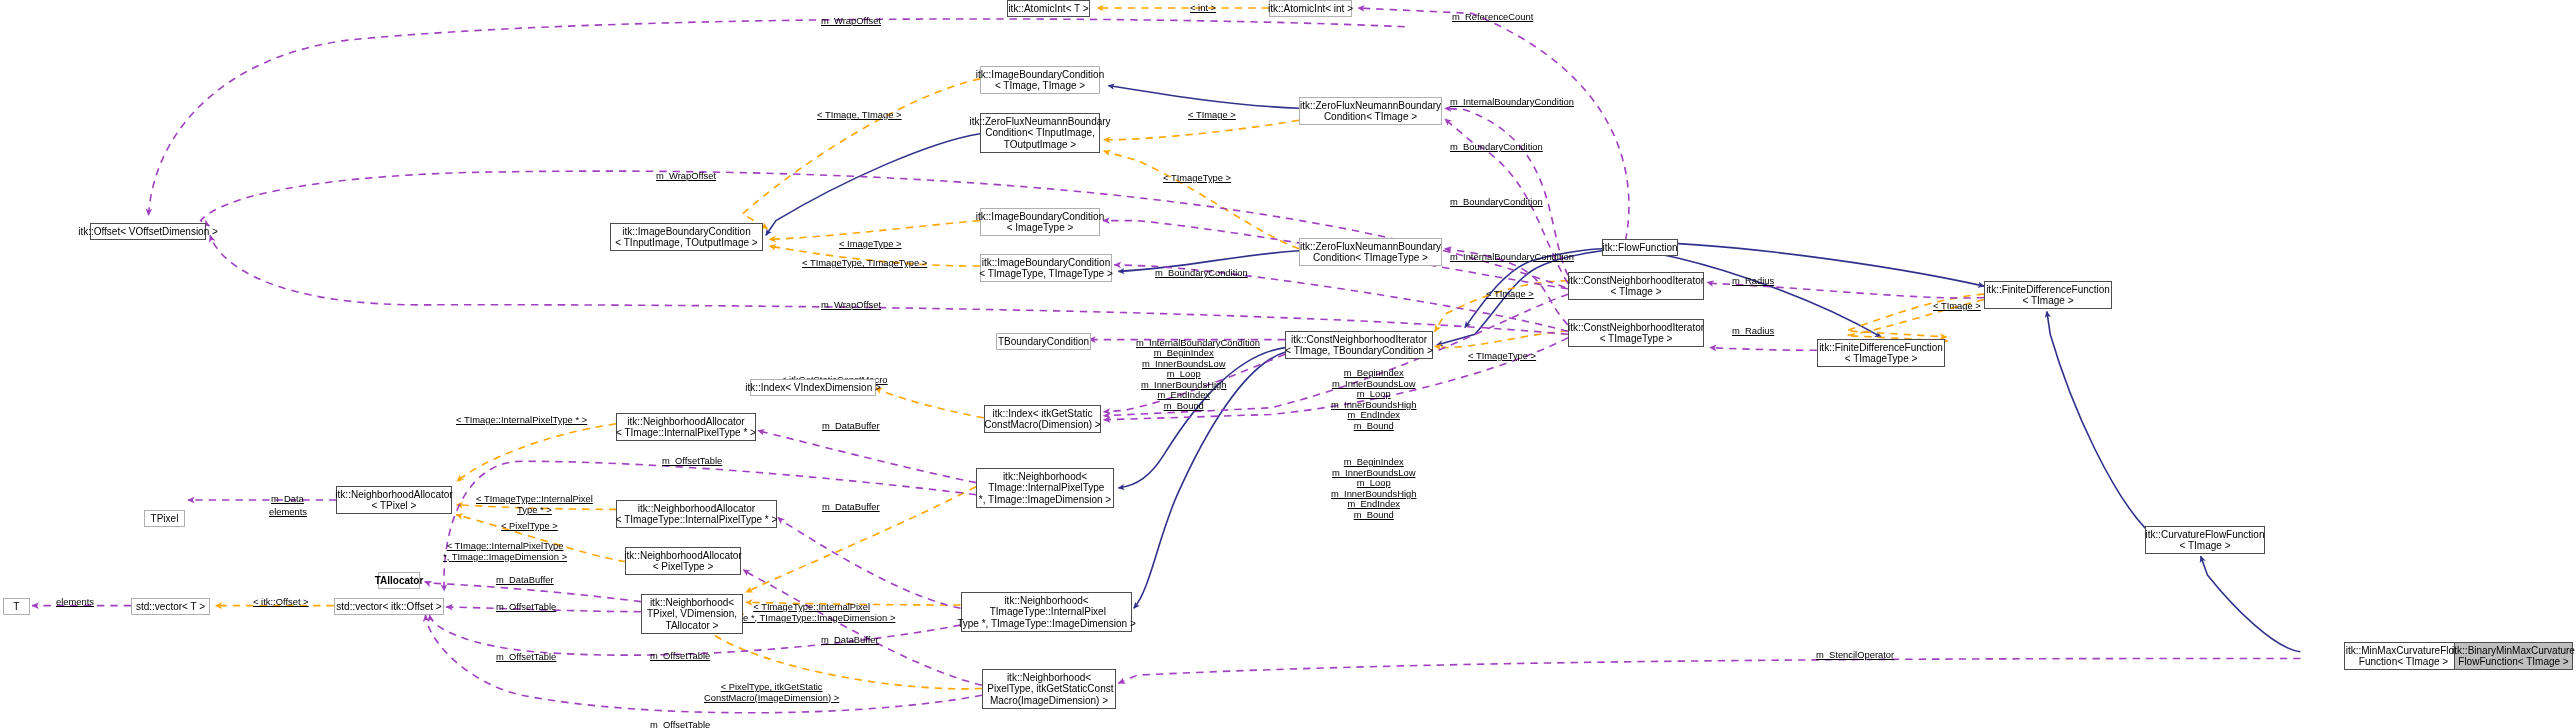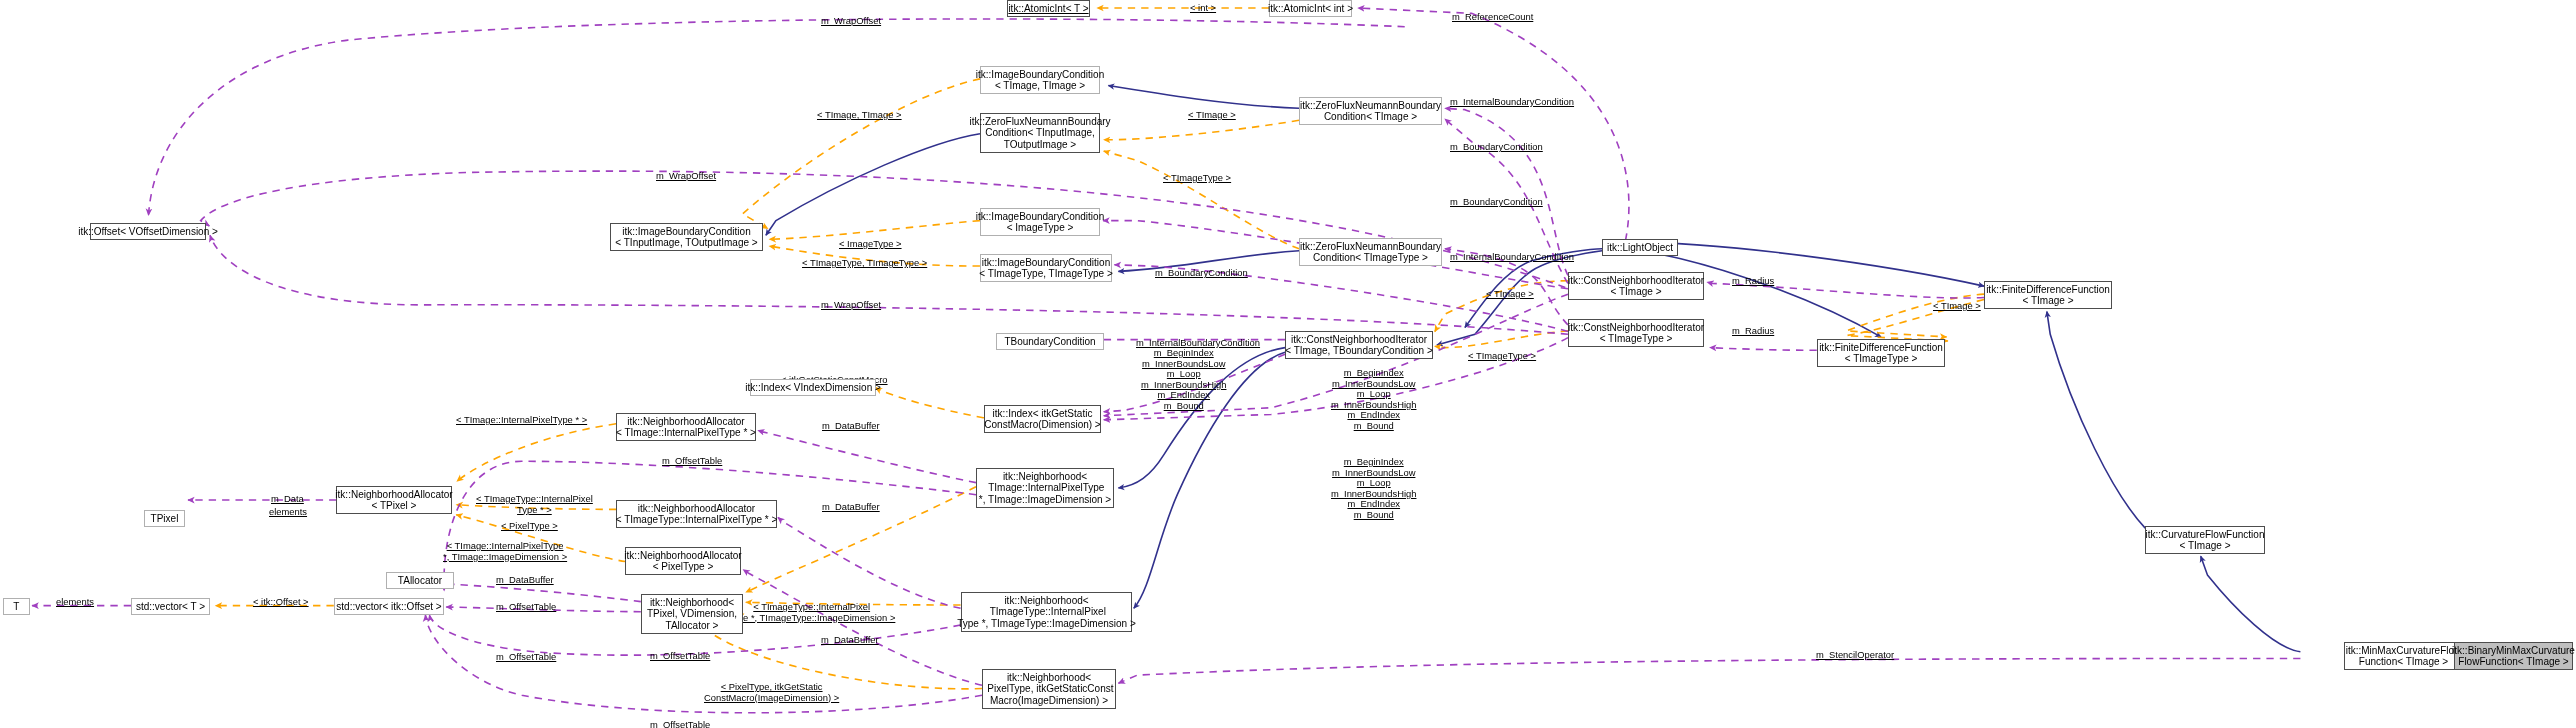--- a/index.html
+++ b/index.html
@@ -153,46 +153,46 @@
       <path d="M1436,935 C1250,970 980,990 800,975 C700,966 646,940 642,920"></path>
       <path d="M1468,1040 C1280,1075 960,1075 780,1040 C700,1022 640,960 636,920"></path>
 
       <path d="M196,906 L48,906"></path>
 
       <path d="M3439,985 C3000,985 2200,985 1700,1010 L1672,1022"></path>
     </g>
   </svg>
 
   <div id="nodes-layer">
-      <div class="node thick" style="left: 1007px; top: 0px; width: 83px; height: 16.7px; text-decoration: underline;">itk::AtomicInt&lt; T &gt;</div>
+      <div class="node thick" style="left: 1007px; top: 0px; width: 83px; height: 16.7px;">itk::AtomicInt&lt; T &gt;</div>
       <div class="node thin" style="left: 1269px; top: 0px; width: 83px; height: 16.7px;">itk::AtomicInt&lt; int &gt;</div>
       <div class="node thick" style="left: 90px; top: 223px; width: 116px; height: 16.7px;">itk::Offset&lt; VOffsetDimension &gt;</div>
       <div class="node thin" style="left: 980px; top: 66px; width: 120px; height: 28px;">itk::ImageBoundaryCondition
 &lt; TImage, TImage &gt;</div>
       <div class="node thick" style="left: 980px; top: 113px; width: 120px; height: 40px;">itk::ZeroFluxNeumannBoundary
 Condition&lt; TInputImage,
 TOutputImage &gt;</div>
       <div class="node thin" style="left: 1299px; top: 97px; width: 143px; height: 28px;">itk::ZeroFluxNeumannBoundary
 Condition&lt; TImage &gt;</div>
       <div class="node thick" style="left: 610px; top: 223px; width: 153px; height: 28px;">itk::ImageBoundaryCondition
 &lt; TInputImage, TOutputImage &gt;</div>
       <div class="node thin" style="left: 980px; top: 208px; width: 120px; height: 28px;">itk::ImageBoundaryCondition
 &lt; ImageType &gt;</div>
       <div class="node thin" style="left: 980px; top: 254px; width: 132px; height: 28px;">itk::ImageBoundaryCondition
 &lt; TImageType, TImageType &gt;</div>
       <div class="node thin" style="left: 1299px; top: 238px; width: 143px; height: 28px;">itk::ZeroFluxNeumannBoundary
 Condition&lt; TImageType &gt;</div>
-      <div class="node thick" style="left: 1602px; top: 239px; width: 76px; height: 16.7px;">itk::LightObject</div>
+      <div class="node thick" style="left: 1602px; top: 239px; width: 76px; height: 16.7px;">itk::FlowFunction</div>
       <div class="node thick" style="left: 1568px; top: 272px; width: 136px; height: 28px;">itk::ConstNeighborhoodIterator
 &lt; TImage &gt;</div>
       <div class="node thick" style="left: 1568px; top: 319px; width: 136px; height: 28px;">itk::ConstNeighborhoodIterator
 &lt; TImageType &gt;</div>
       <div class="node thick" style="left: 1285px; top: 331px; width: 148px; height: 28px;">itk::ConstNeighborhoodIterator
 &lt; TImage, TBoundaryCondition &gt;</div>
-      <div class="node thin" style="left: 996px; top: 333px; width: 108px; height: 16.7px;">TBoundaryCondition</div>
+      <div class="node thin" style="left: 996px; top: 333px; width: 95px; height: 16.7px;">TBoundaryCondition</div>
       <div class="node thick" style="left: 1984px; top: 281px; width: 128px; height: 28px;">itk::FiniteDifferenceFunction
 &lt; TImage &gt;</div>
       <div class="node thick" style="left: 1817px; top: 339px; width: 128px; height: 28px;">itk::FiniteDifferenceFunction
 &lt; TImageType &gt;</div>
       <div class="node thick" style="left: 2145px; top: 526px; width: 120px; height: 28px;">itk::CurvatureFlowFunction
 &lt; TImage &gt;</div>
       <div class="node thick" style="left: 2300px; top: 642px; width: 119px; height: 28px; margin-left: 44px;">itk::MinMaxCurvatureFlow
 Function&lt; TImage &gt;</div>
       <div class="node highlight" style="left: 2454px; top: 642px; width: 119px; height: 28px;">itk::BinaryMinMaxCurvature
 FlowFunction&lt; TImage &gt;</div>
@@ -213,21 +213,21 @@
       <div class="node thick" style="left: 641px; top: 594px; width: 102px; height: 40px;">itk::Neighborhood&lt;
 TPixel, VDimension,
 TAllocator &gt;</div>
       <div class="node thick" style="left: 961px; top: 592px; width: 171px; height: 40px;">itk::Neighborhood&lt;
  TImageType::InternalPixel
 Type *, TImageType::ImageDimension &gt;</div>
       <div class="node thick" style="left: 982px; top: 669px; width: 134px; height: 40px;">itk::Neighborhood&lt;
  PixelType, itkGetStaticConst
 Macro(ImageDimension) &gt;</div>
       <div class="node thin" style="left: 144px; top: 510px; width: 41px; height: 16.7px;">TPixel</div>
-      <div class="node thin" style="left: 386px; top: 572px; width: 68px; height: 16.7px;">TAllocator</div>
+      <div class="node thin" style="left: 378px; top: 572px; width: 42px; height: 16.7px; font-weight: bold;">TAllocator</div>
       <div class="node thin" style="left: 2.7px; top: 598px; width: 27px; height: 16.7px;">T</div>
       <div class="node thin" style="left: 131px; top: 598px; width: 79px; height: 16.7px;">std::vector&lt; T &gt;</div>
       <div class="node thin" style="left: 334px; top: 598px; width: 110px; height: 16.7px;">std::vector&lt; itk::Offset &gt;</div>
     </div>
   <div id="labels-layer">
       <div class="edge-label" style="left: 1452px; top: 0px; margin-top: 12px;">m_ReferenceCount</div>
       <div class="edge-label" style="left: 1190px; top: 3.3px;">&lt; int &gt;</div>
       <div class="edge-label" style="left: 821px; top: 16px;">m_WrapOffset</div>
       <div class="edge-label" style="left: 817px; top: 110px;">&lt; TImage, TImage &gt;</div>
       <div class="edge-label" style="left: 1188px; top: 110px;">&lt; TImage &gt;</div>

